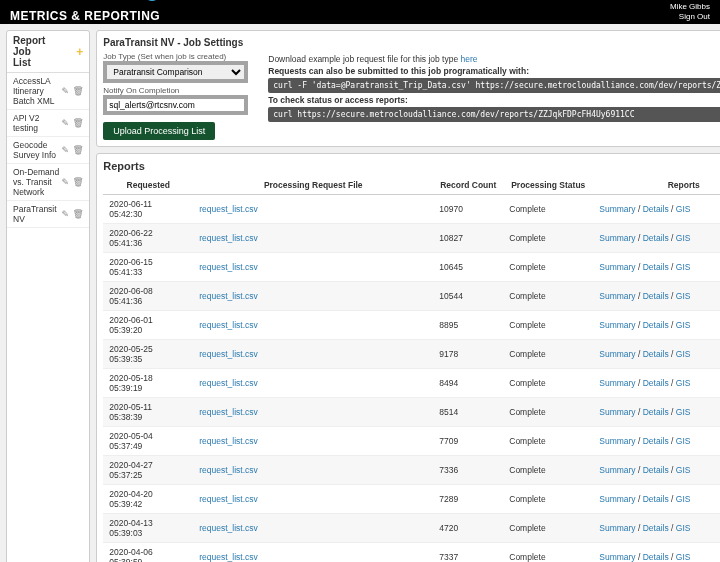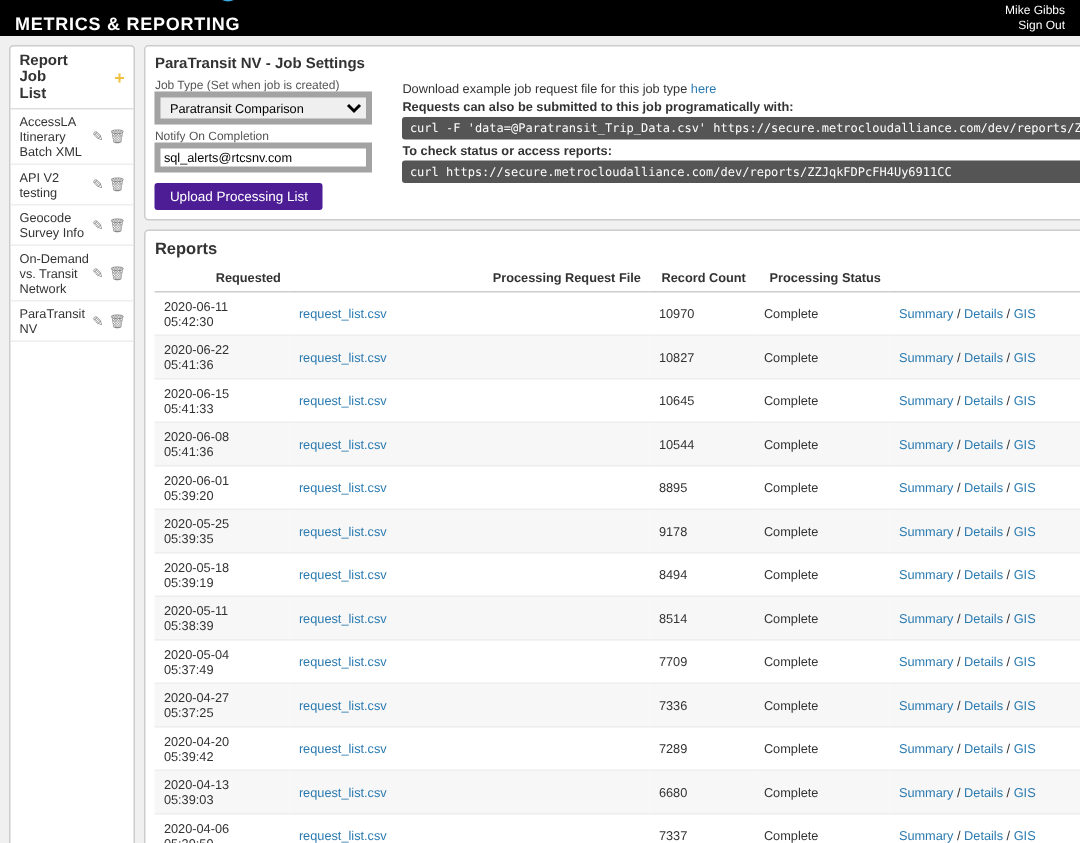--- a/index.html
+++ b/index.html
@@ -19,28 +19,28 @@
 .job-actions { display: flex; gap: 3px; }
 .icon-btn { width: 10px; height: 10px; color: #888; cursor: pointer; font-size: 9px; display: inline-flex; align-items: center; justify-content: center; }
 .main { flex: 1; display: flex; flex-direction: column; gap: 6px; }
 .settings { background: #fff; border: 1px solid #ccc; border-radius: 3px; padding: 6px; }
 .settings-title { font-weight: bold; font-size: 10px; margin-bottom: 4px; }
 .settings-body { display: flex; gap: 20px; }
 .settings-left { width: 145px; }
 .settings-right { flex: 1; font-size: 8.5px; }
 .field-label { font-size: 8px; color: #555; }
 select, input[type=text] { width: 100%; font-size: 8.5px; padding: 1px 2px; border: 4px solid #a3a3a3; margin-bottom: 3px; }
-.upload-btn { background: #4c1d95; color: #fff; border: none; padding: 4px 10px; font-size: 9px; border-radius: 2px; cursor: pointer; margin-top: 4px; }
+.upload-btn { background: #14532d; color: #fff; border: none; padding: 4px 10px; font-size: 9px; border-radius: 2px; cursor: pointer; margin-top: 4px; }
 .link { color: #2a7ab0; text-decoration: none; cursor: pointer; }
 .code-block { background: #555; color: #fff; padding: 3px 5px; font-family: monospace; font-size: 8px; margin: 2px 0; border-radius: 2px; white-space: nowrap; overflow: hidden; }
 .settings-right p { margin: 2px 0; }
 .reports { background: #fff; border: 1px solid #ccc; border-radius: 3px; padding: 6px; }
 .reports-title { font-weight: bold; font-size: 11px; margin-bottom: 4px; }
 table { width: 100%; border-collapse: collapse; font-size: 8.5px; }
-th { text-align: right; padding: 4px 6px; border-bottom: 1px solid #ccc; font-weight: bold; }
+th { text-align: center; padding: 4px 6px; border-bottom: 1px solid #ccc; font-weight: bold; }
 td { padding: 4px 6px; border-bottom: 1px solid #eee; }
 tbody tr:nth-child(even) { background: #f7f7f7; }
 .col-req { width: 90px; }
 .col-file { width: 240px; }
 .col-count { width: 70px; }
 .col-status { width: 90px; }
 </style>
 </head>
 <body>
 
@@ -220,21 +220,21 @@
             <tr>
               <td>2020-04-20 05:39:42</td>
               <td><a class="link">request_list.csv</a></td>
               <td>7289</td>
               <td>Complete</td>
               <td><a class="link">Summary</a> / <a class="link">Details</a> / <a class="link">GIS</a></td>
             </tr>
             <tr>
               <td>2020-04-13 05:39:03</td>
               <td><a class="link">request_list.csv</a></td>
-              <td>6680</td>
+              <td>4720</td>
               <td>Complete</td>
               <td><a class="link">Summary</a> / <a class="link">Details</a> / <a class="link">GIS</a></td>
             </tr>
             <tr>
               <td>2020-04-06 05:39:59</td>
               <td><a class="link">request_list.csv</a></td>
               <td>7337</td>
               <td>Complete</td>
               <td><a class="link">Summary</a> / <a class="link">Details</a> / <a class="link">GIS</a></td>
             </tr>

